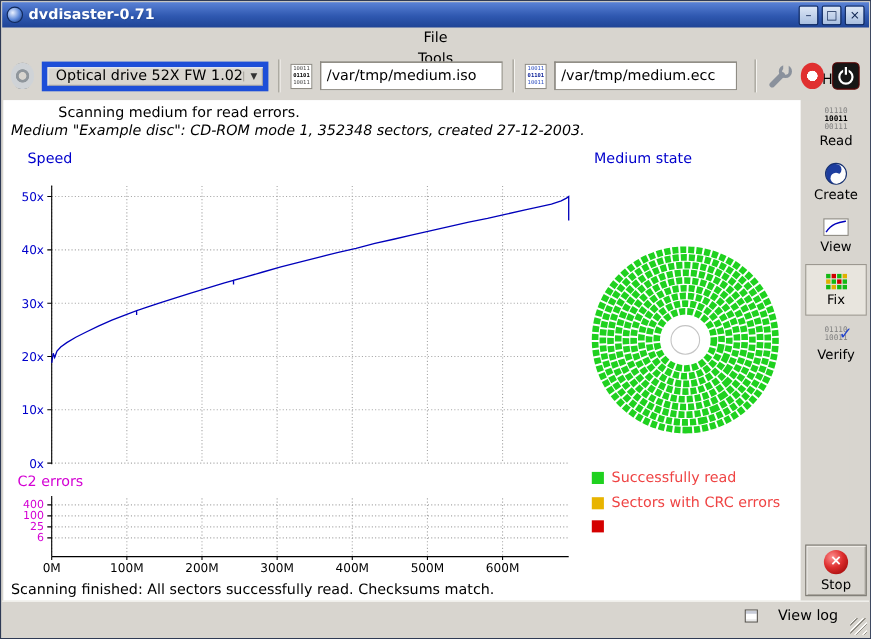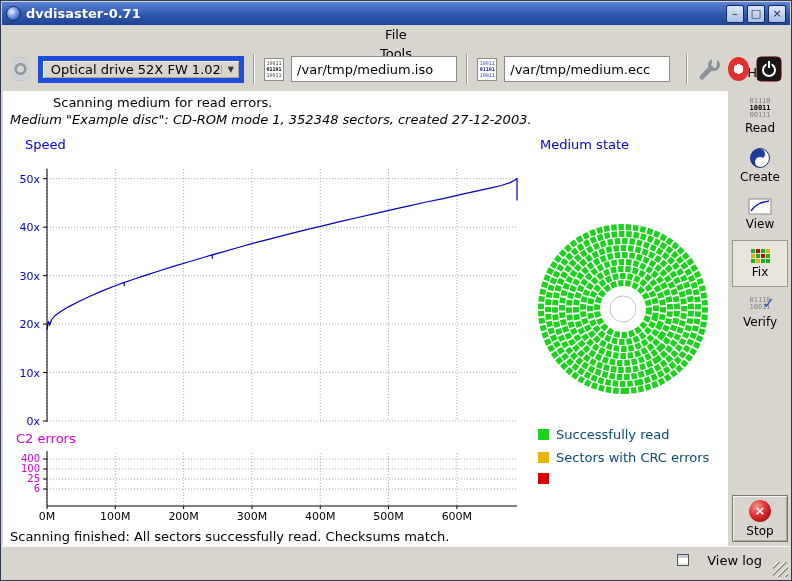--- a/index.html
+++ b/index.html
@@ -80,21 +80,21 @@
     background:#fff; overflow:hidden;
   }
   .content .heading1 { position:absolute; left:7px; top:4px; font-size:13px; color:#000;margin-left:43px; }
   .content .heading2 { position:absolute; left:7px; top:21px; font-size:13px; font-style:italic; color:#000; }
   .chart-label { position:absolute; font-size:13px; }
   .lbl-speed  { left:22px;  top:46px;  color:#0000cc; }
   .lbl-medium { left:537px; top:46px;  color:#0000cc; }
   .lbl-c2     { left:13px;  top:340px; color:#d400d4; }
   #chart-svg { position:absolute; left:0; top:0; }
   .legend { position:absolute; left:535px; top:336px; display:flex; flex-direction:column; gap:8px; }
-  .legend-item { display:flex; align-items:center; gap:7px; font-size:13px; color:#0c4a6e; }
+  .legend-item { display:flex; align-items:center; gap:7px; font-size:13px; color:#ef4444; }
   .legend-item .swatch { width:11px; height:11px; flex:0 0 auto; }
   .finish-text { position:absolute; left:7px; top:438px; font-size:13px; color:#000; }
   
   .sidebar { position:absolute; left:727px; top:90px; width:44px; height:456px; background:#d8d5cf; }
   .sbtn {
     position:absolute; left:4px; width:56px; height:47px;
     display:flex; flex-direction:column; align-items:center; justify-content:center;
     gap:2px; font-size:12px; color:#000; cursor:default;
   }
   .sbtn.active { border:1px solid #9c9890; background:#e8e5de; }

